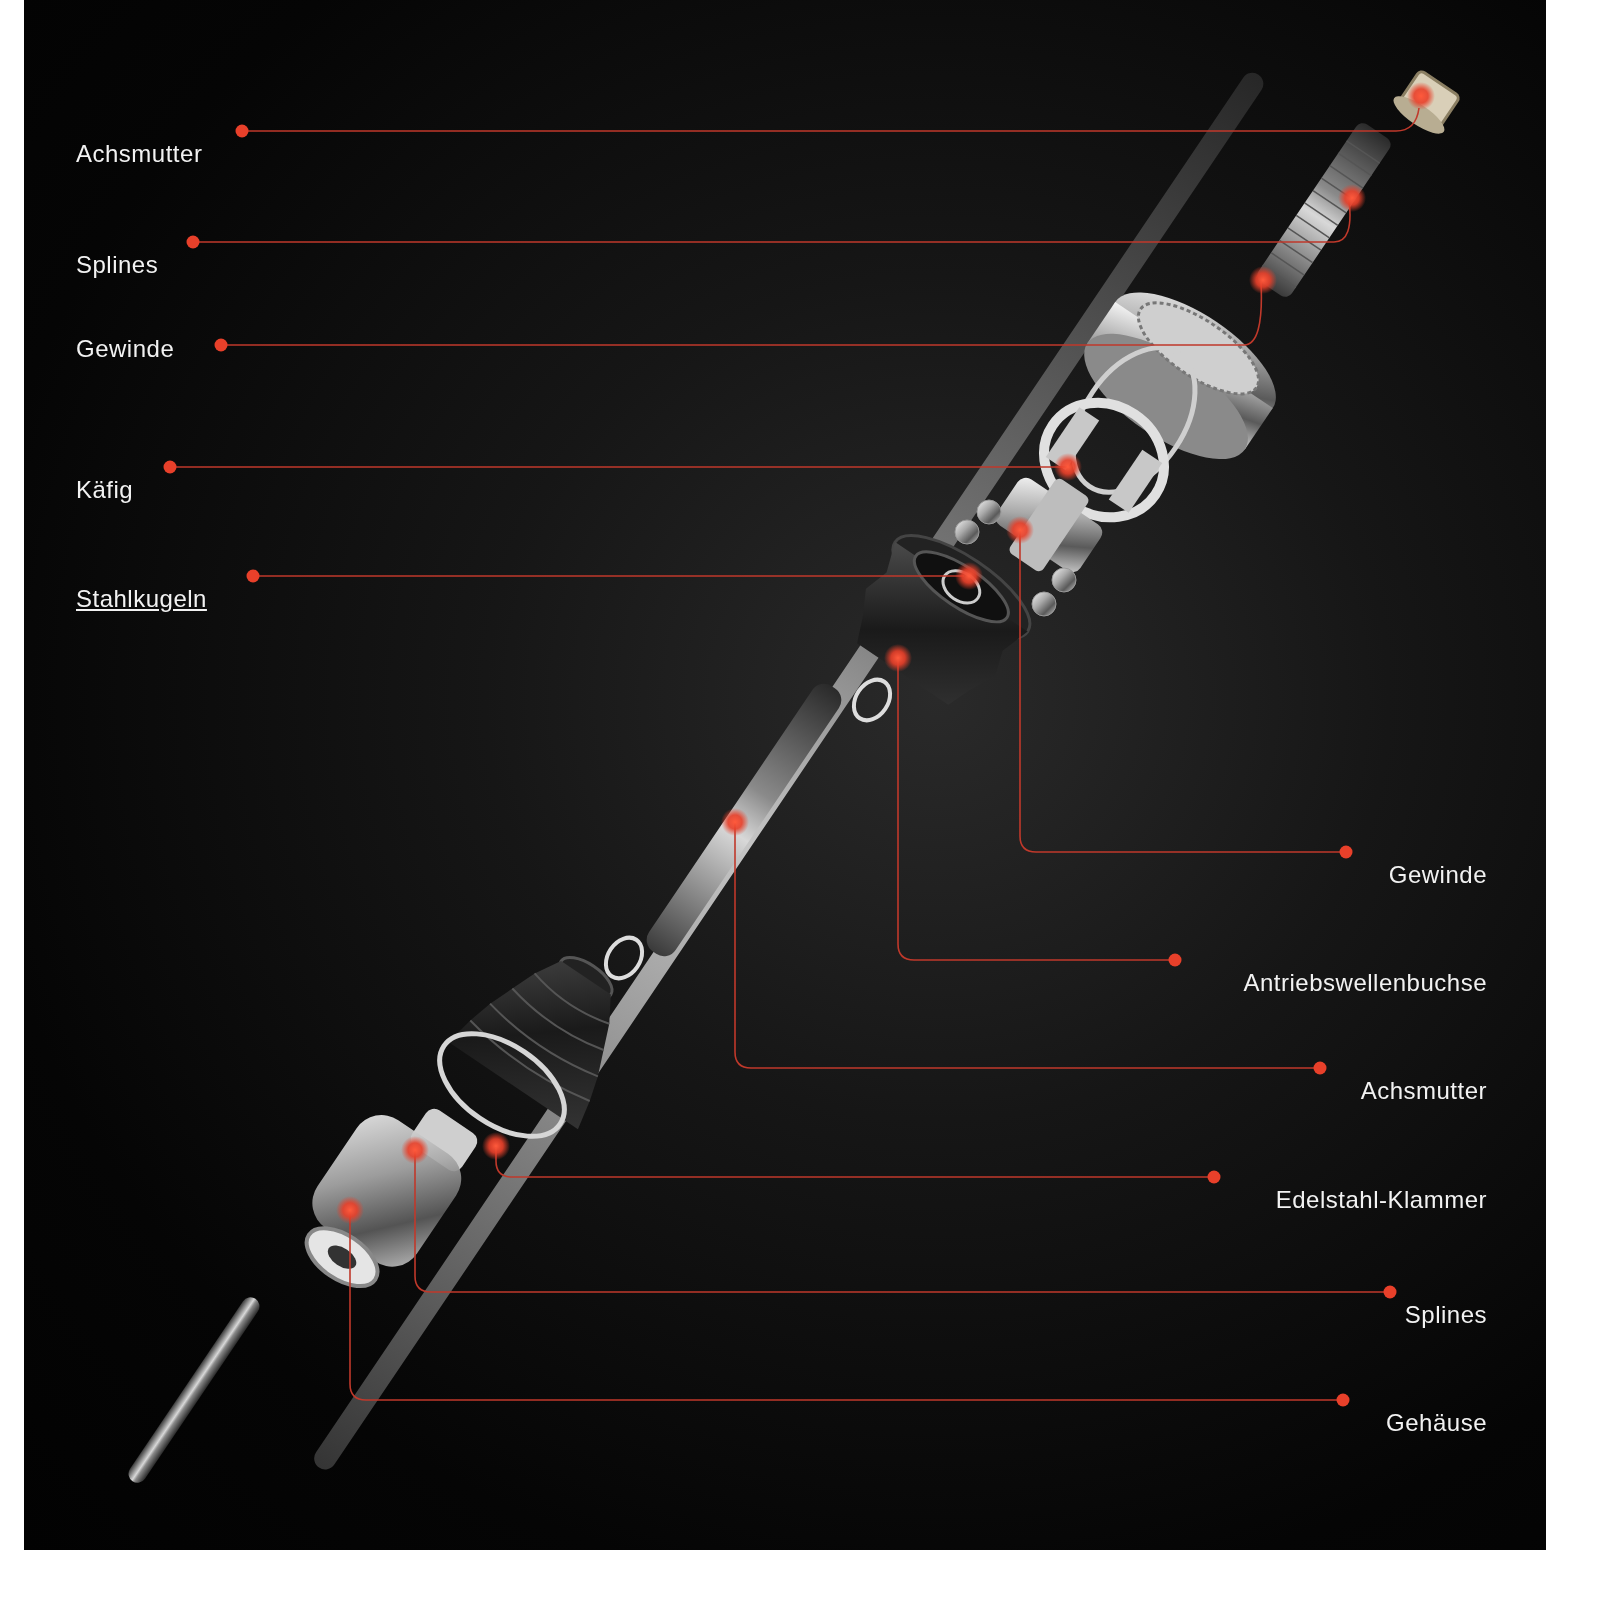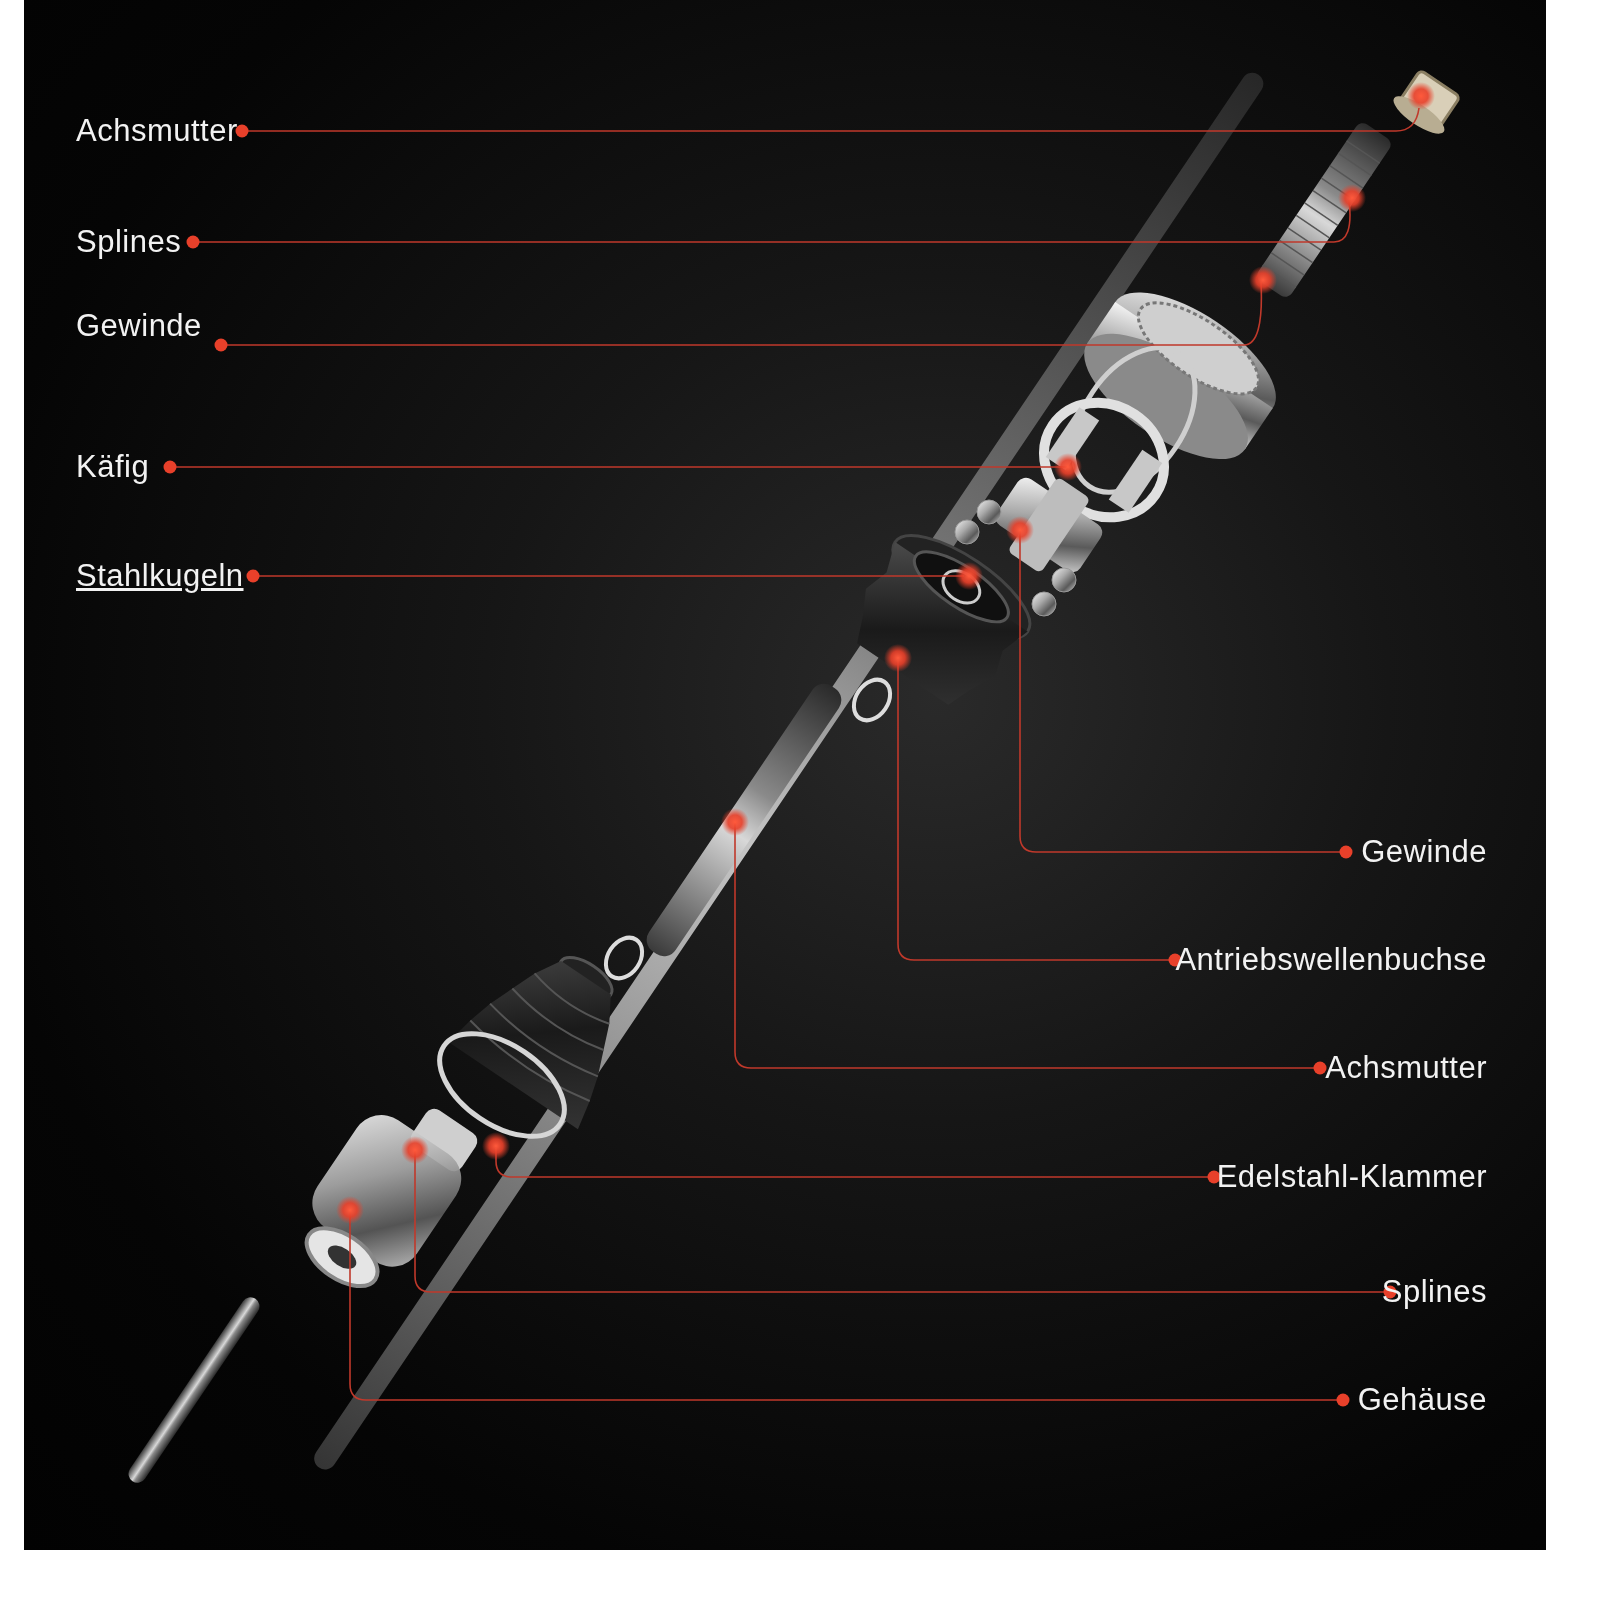--- a/index.html
+++ b/index.html
@@ -1,20 +1,20 @@
 <!DOCTYPE html>
 <html><head>
 <meta charset="utf-8">
 <style>
   html, body { margin:0; padding:0; background:#ffffff; }
   body { width:1600px; height:1600px; position:relative; overflow:hidden; font-family:"Liberation Sans","DejaVu Sans",sans-serif; }
   .panel { position:absolute; left:24px; top:0; width:1522px; height:1550px;
     background: radial-gradient(ellipse at 60% 45%, #2a2a2a 0%, #161616 35%, #050505 75%, #020202 100%); overflow:hidden; }
   .panel svg { position:absolute; left:0; top:0; }
-  .label { position:absolute; color:#f2f2f2; font-size:31px; letter-spacing:0.5px; white-space:nowrap; line-height:1; }
+  .label { position:absolute; color:#f2f2f2; font-size:24px; letter-spacing:0.5px; white-space:nowrap; line-height:1;margin-top:27px; }
   .label.left { text-align:left; }
   .label.right { text-align:right; }
   .watermark { position:absolute; left:370px; top:745px; font-size:110px; font-weight:bold; font-style:italic; color:rgba(255,255,255,0.04); letter-spacing:18px; white-space:nowrap; }
 </style>
 </head>
 <body>
 
 <div class="panel">
 
   <svg width="1522" height="1550" viewBox="0 0 1522 1550">

